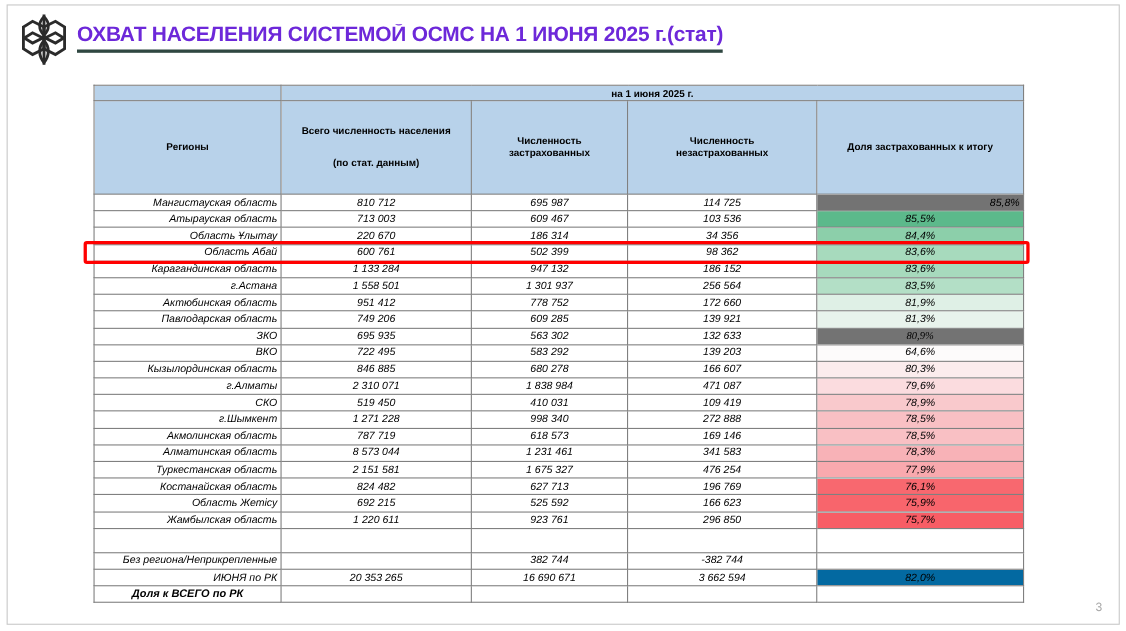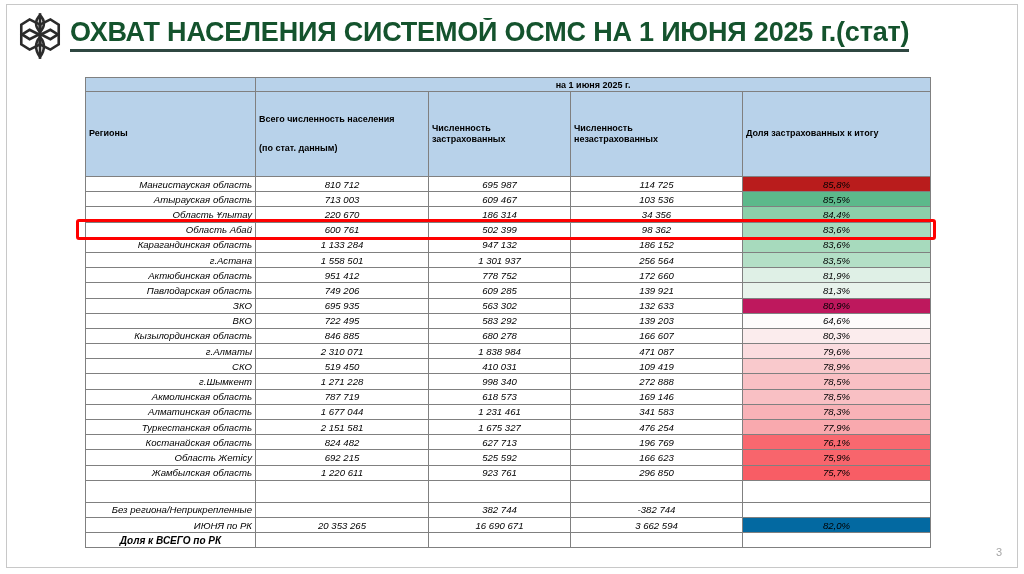--- a/index.html
+++ b/index.html
@@ -43,23 +43,23 @@
     align-items: center;
   }
   #logo {
     width: 52px;
     height: 52px;
     flex: 0 0 52px;
     margin-left: 6px;
     margin-right: 4px;
   }
   #title-text {
-    font-size: 27px;
-    font-weight: bold;
-    color: #14532d;
+    font-size: 19px;
+    font-weight: bold;
+    color: #6d28d9;
     white-space: nowrap;
     letter-spacing: -0.2px;
     border-bottom: 3px solid #2f4741;
     padding-bottom: 3px;
     line-height: 1.05;
     overflow: hidden;
   }
 
   
   #table-wrap {
@@ -98,21 +98,21 @@
     height: 14px;
     border: 1px solid #1f3864;
   }
   tr.hdr-top th.blank-corner {
     border-bottom: none;
   }
   tr.hdr-main th {
     background: #b8d2ea;
     font-size: 9px;
     font-weight: bold;
-    text-align: left;
+    text-align: center;
     height: 85px;
     vertical-align: middle;
     border: 1px solid #1f3864;
     white-space: normal;
     line-height: 1.25;
   }
   tr.hdr-main th.th-region { vertical-align: middle; }
   th .sub-note {
     display: block;
     margin-top: 18px;
@@ -237,21 +237,21 @@
           </th>
           <th>Доля застрахованных к итогу</th>
         </tr>
       </thead>
       <tbody id="table-body">
           <tr class="data-row">
             <td class="region">Мангистауская область</td>
             <td class="num">810 712</td>
             <td class="num">695 987</td>
             <td class="num">114 725</td>
-            <td class="share" style="background: #b91c1c;">85,8%</td>
+            <td class="share" style="background: #737373; text-align: right;">85,8%</td>
           </tr>
           <tr class="data-row">
             <td class="region">Атырауская область</td>
             <td class="num">713 003</td>
             <td class="num">609 467</td>
             <td class="num">103 536</td>
             <td class="share" style="background: rgb(92, 185, 139);">85,5%</td>
           </tr>
           <tr class="data-row">
             <td class="region ital">Область Ұлытау</td>
@@ -293,21 +293,21 @@
             <td class="num">749 206</td>
             <td class="num">609 285</td>
             <td class="num">139 921</td>
             <td class="share" style="background: rgb(232, 243, 236); margin-left: 24px;">81,3%</td>
           </tr>
           <tr class="data-row">
             <td class="region">ЗКО</td>
             <td class="num">695 935</td>
             <td class="num">563 302</td>
             <td class="num">132 633</td>
-            <td class="share" style="background: #be185d;">80,9%</td>
+            <td class="share" style="background: #737373; font-family: Liberation Serif, serif;">80,9%</td>
           </tr>
           <tr class="data-row">
             <td class="region">ВКО</td>
             <td class="num">722 495</td>
             <td class="num">583 292</td>
             <td class="num">139 203</td>
             <td class="share" style="background: rgb(253, 251, 251);">64,6%</td>
           </tr>
           <tr class="data-row">
             <td class="region">Кызылординская область</td>
@@ -339,21 +339,21 @@
           </tr>
           <tr class="data-row">
             <td class="region">Акмолинская область</td>
             <td class="num">787 719</td>
             <td class="num">618 573</td>
             <td class="num">169 146</td>
             <td class="share" style="background: rgb(249, 192, 196);">78,5%</td>
           </tr>
           <tr class="data-row">
             <td class="region">Алматинская область</td>
-            <td class="num">1 677 044</td>
+            <td class="num">8 573 044</td>
             <td class="num">1 231 461</td>
             <td class="num">341 583</td>
             <td class="share" style="background: rgb(248, 178, 183);">78,3%</td>
           </tr>
           <tr class="data-row">
             <td class="region">Туркестанская область</td>
             <td class="num">2 151 581</td>
             <td class="num">1 675 327</td>
             <td class="num">476 254</td>
             <td class="share" style="background: rgb(249, 169, 174);">77,9%</td>

